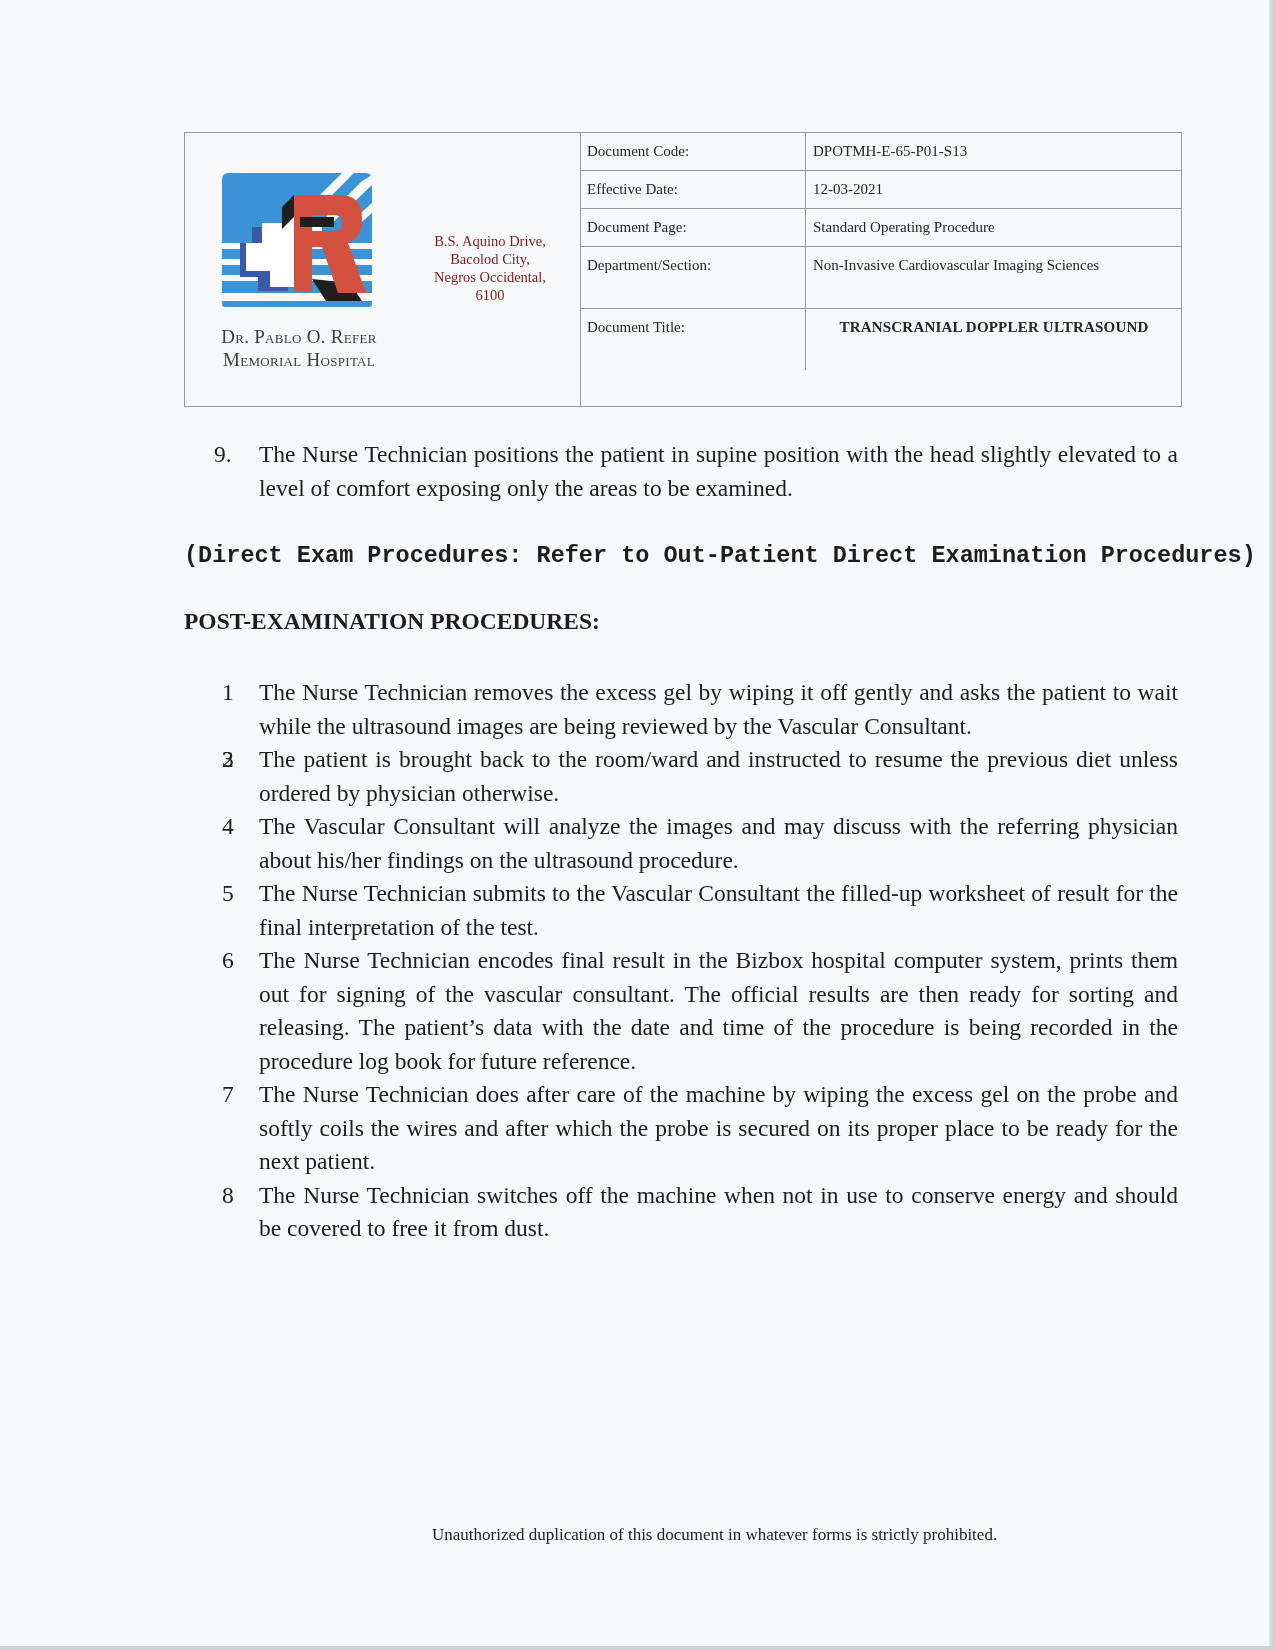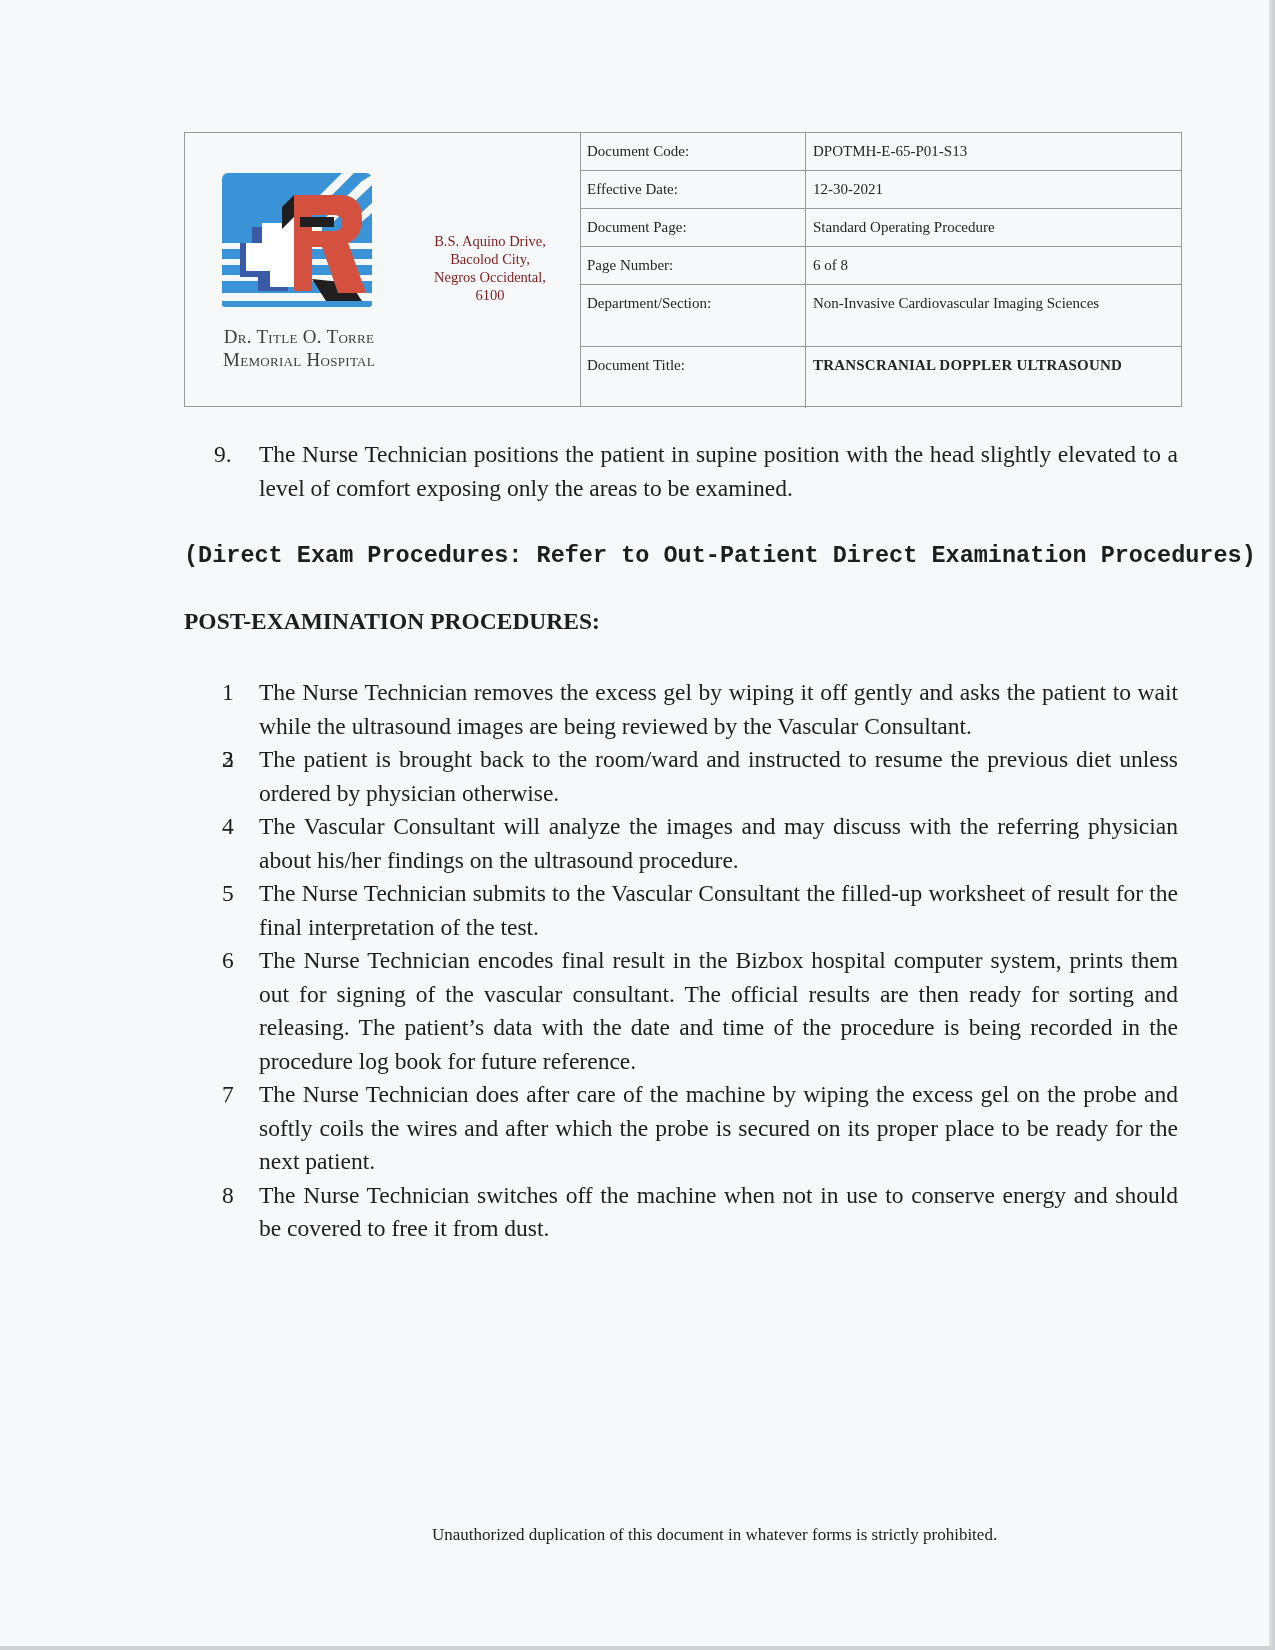--- a/index.html
+++ b/index.html
@@ -27,21 +27,21 @@
     position: absolute; left: 225px; top: 99px; width: 160px; text-align: center;
     font-size: 14.5px; line-height: 18px; color: #7f1d1d; height: 70px; overflow: hidden;
   }
   .meta-table { position: absolute; left: 395px; top: 0; width: 601px; border-collapse: collapse; }
   .meta-table td {
     border-bottom: 1px solid #9a9a9a; font-size: 15px; line-height: 25px; vertical-align: top;
     padding: 6px 6px 5px 7px; color: #262626;
   }
   .meta-table tr:last-child td { border-bottom: none; }
   .meta-table td.k { width: 212px; border-right: 1px solid #9a9a9a; }
-  .meta-table td.v.bold { font-weight: bold; letter-spacing: 0.2px; }
+  .meta-table td.v.bold { font-weight: bold; letter-spacing: 0.2px; text-align: center; }
   .r1 td { height: 26px; }
   .r5 td { height: 50px; }
   .r6 td { height: 50px; }
 
   
   .text { font-size: 23.5px; line-height: 33.5px; color: #1e1e1e; }
   .item9 { position: absolute; left: 214px; top: 438px; width: 964px; }
   .item9 .num { position: absolute; left: 0; top: 0; }
   .item9 .body { margin-left: 45px; text-align: justify; }
   .direct-note { position: absolute; left: 184px; top: 539px; font-weight: bold; font-size: 23.5px; line-height: 33.5px; font-family: Liberation Mono, monospace; }
@@ -82,48 +82,44 @@
       <rect x="24" y="70" width="56" height="28" fill="#ffffff"></rect>
       <rect x="48" y="50" width="32" height="64" fill="#ffffff"></rect>
 
       <path d="M60,34 L72,22 L72,44 L60,56 Z" fill="#1f1f1f"></path>
       <path d="M90,106 L104,128 L140,128 L128,110 Z" fill="#1f1f1f"></path>
 
       <path d="M72,22 L118,22 Q140,22 140,46 Q140,64 126,70 L144,120 L116,120 L100,74 L90,74 L90,118 L72,118 Z M90,42 L90,58 L112,58 Q120,58 120,50 Q120,42 112,42 Z" fill="#d4513f"></path>
       <rect x="78" y="44" width="34" height="10" fill="#1f1f1f"></rect>
     </svg>
     <div class="hospital-name">
-      <div>Dr. Title O. Torre</div>
+      <div>Dr. Pablo O. Refer</div>
       <div>Memorial Hospital</div>
     </div>
     <div class="address">
       <div>B.S. Aquino Drive,</div>
       <div>Bacolod City,</div>
       <div>Negros Occidental,</div>
       <div>6100</div>
     </div>
   </div>
 
   <table class="meta-table">
     <tbody>
         <tr class="r1">
       <td class="k">Document Code:</td>
       <td class="v">DPOTMH-E-65-P01-S13</td>
     </tr>
     <tr class="r1">
       <td class="k">Effective Date:</td>
-      <td class="v">12-30-2021</td>
+      <td class="v">12-03-2021</td>
     </tr>
     <tr class="r1">
       <td class="k">Document Page:</td>
       <td class="v">Standard Operating Procedure</td>
-    </tr>
-    <tr class="r1">
-      <td class="k">Page Number:</td>
-      <td class="v">6 of 8</td>
     </tr>
     <tr class="r5">
       <td class="k">Department/Section:</td>
       <td class="v">Non-Invasive Cardiovascular Imaging Sciences</td>
     </tr>
     <tr class="r6">
       <td class="k">Document Title:</td>
       <td class="v bold">TRANSCRANIAL DOPPLER ULTRASOUND</td>
     </tr>
   </tbody>

